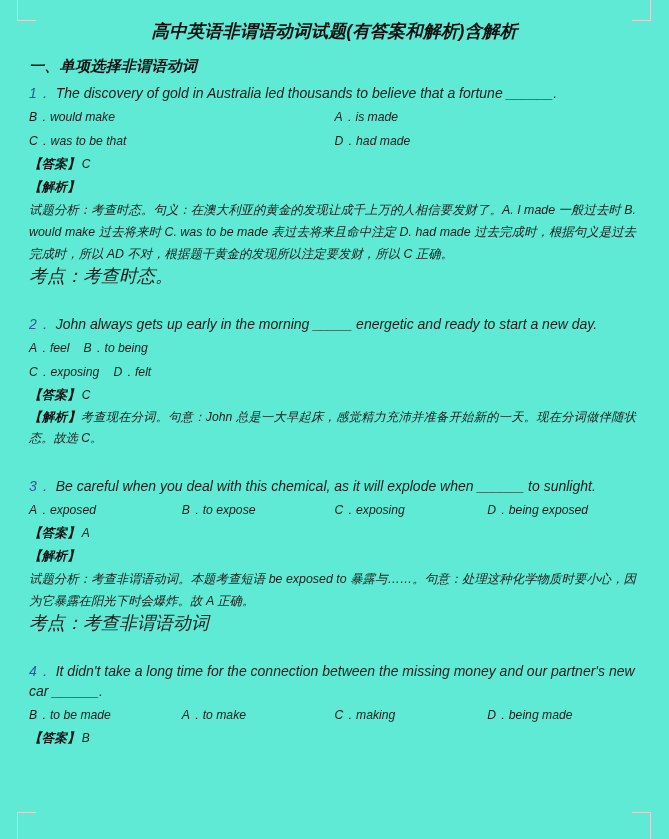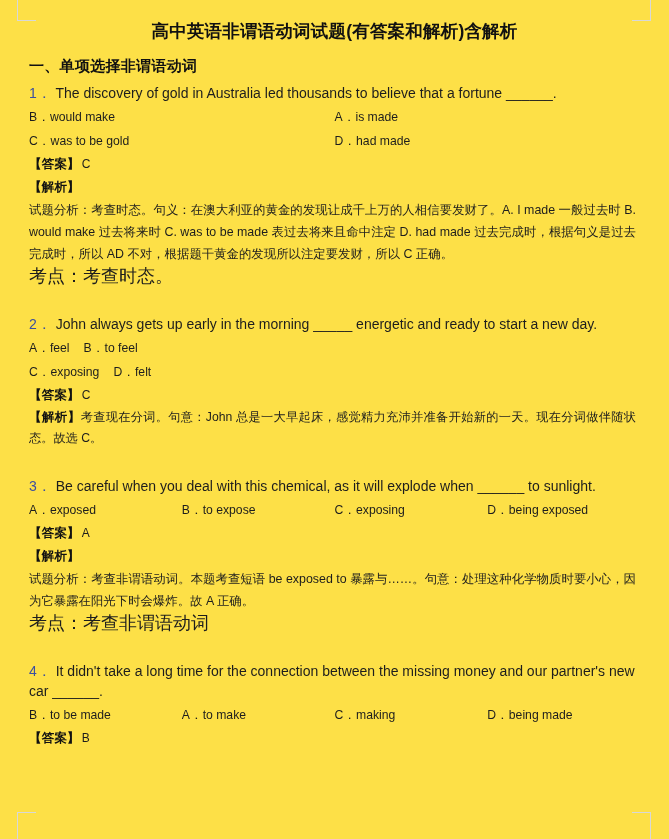--- a/index.html
+++ b/index.html
@@ -12,21 +12,22 @@
     height: 839px;
     position: relative;
     overflow: hidden;
     font-family: "Liberation Sans", "DejaVu Sans", sans-serif;
     color: #1d1d1d;
     -webkit-font-smoothing: antialiased;
   }
   .page {
     position: absolute;
     inset: 0;
-    background: #fde047;
+    background: #5eead4;
+    font-style: italic;
   }
   
   .crop {
     position: absolute;
     border-color: #d8d8d8;
     border-style: solid;
     width: 18px;
     height: 20px;
     border-width: 0;
   }
@@ -152,21 +153,21 @@
       <div class="opt-row cols2">
         <div class="opt">
           <span class="opt-letter">B．</span><span>would make</span>
         </div>
         <div class="opt">
           <span class="opt-letter">A．</span><span>is made</span>
         </div>
       </div>
       <div class="opt-row cols2">
         <div class="opt">
-          <span class="opt-letter">C．</span><span>was to be gold</span>
+          <span class="opt-letter">C．</span><span>was to be that</span>
         </div>
         <div class="opt">
           <span class="opt-letter">D．</span><span>had made</span>
         </div>
       </div>
 
       <div class="ans-line">
         <span class="tag">【答案】</span><span class="ans-val">C</span>
       </div>
       <div class="ana-line">
@@ -182,21 +183,21 @@
       <div class="q-stem">
         <span class="q-num">2．</span>
         <span>John always gets up early in the morning _____ energetic and ready to start a new day.</span>
       </div>
 
       <div class="opt-row inline">
         <div class="opt first">
           <span class="opt-letter">A．</span><span>feel</span>
         </div>
         <div class="opt">
-          <span class="opt-letter">B．</span><span>to feel</span>
+          <span class="opt-letter">B．</span><span>to being</span>
         </div>
       </div>
       <div class="opt-row inline">
         <div class="opt first">
           <span class="opt-letter">C．</span><span>exposing</span>
         </div>
         <div class="opt">
           <span class="opt-letter">D．</span><span>felt</span>
         </div>
       </div>

